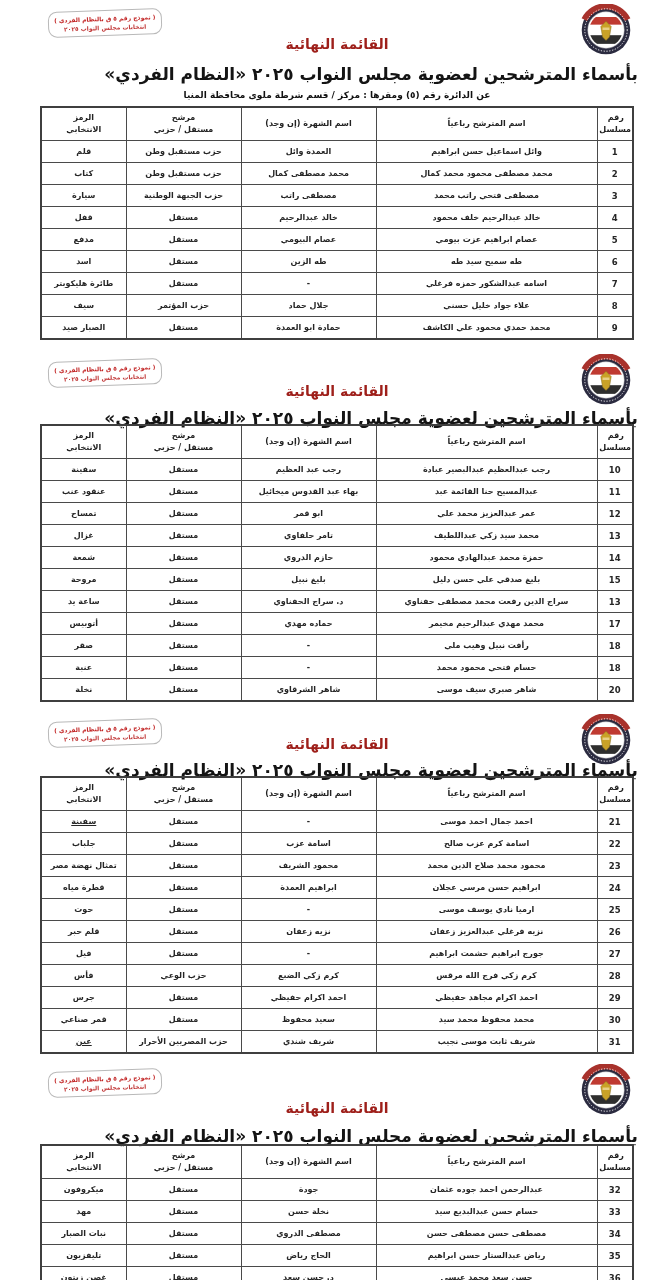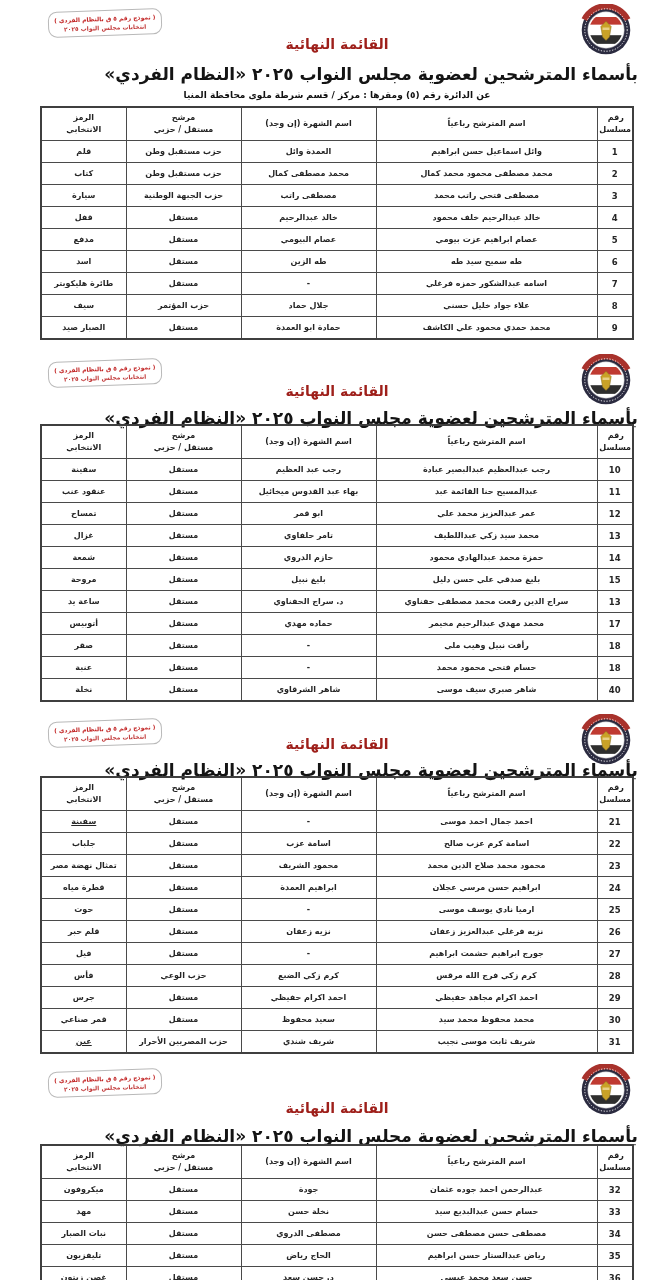--- a/index.html
+++ b/index.html
@@ -258,21 +258,21 @@
             <td class="c-symbol">صقر</td>
           </tr>
           <tr>
             <td class="c-serial">18</td>
             <td class="c-name">حسام فتحي محمود محمد</td>
             <td class="c-nickname">-</td>
             <td class="c-affiliation">مستقل</td>
             <td class="c-symbol">عنبة</td>
           </tr>
           <tr>
-            <td class="c-serial">40</td>
+            <td class="c-serial">20</td>
             <td class="c-name">شاهر صبري سيف موسى</td>
             <td class="c-nickname">شاهر الشرقاوي</td>
             <td class="c-affiliation">مستقل</td>
             <td class="c-symbol">نخلة</td>
           </tr>
         </tbody>
     </table>
   </div>
 </div>
 

